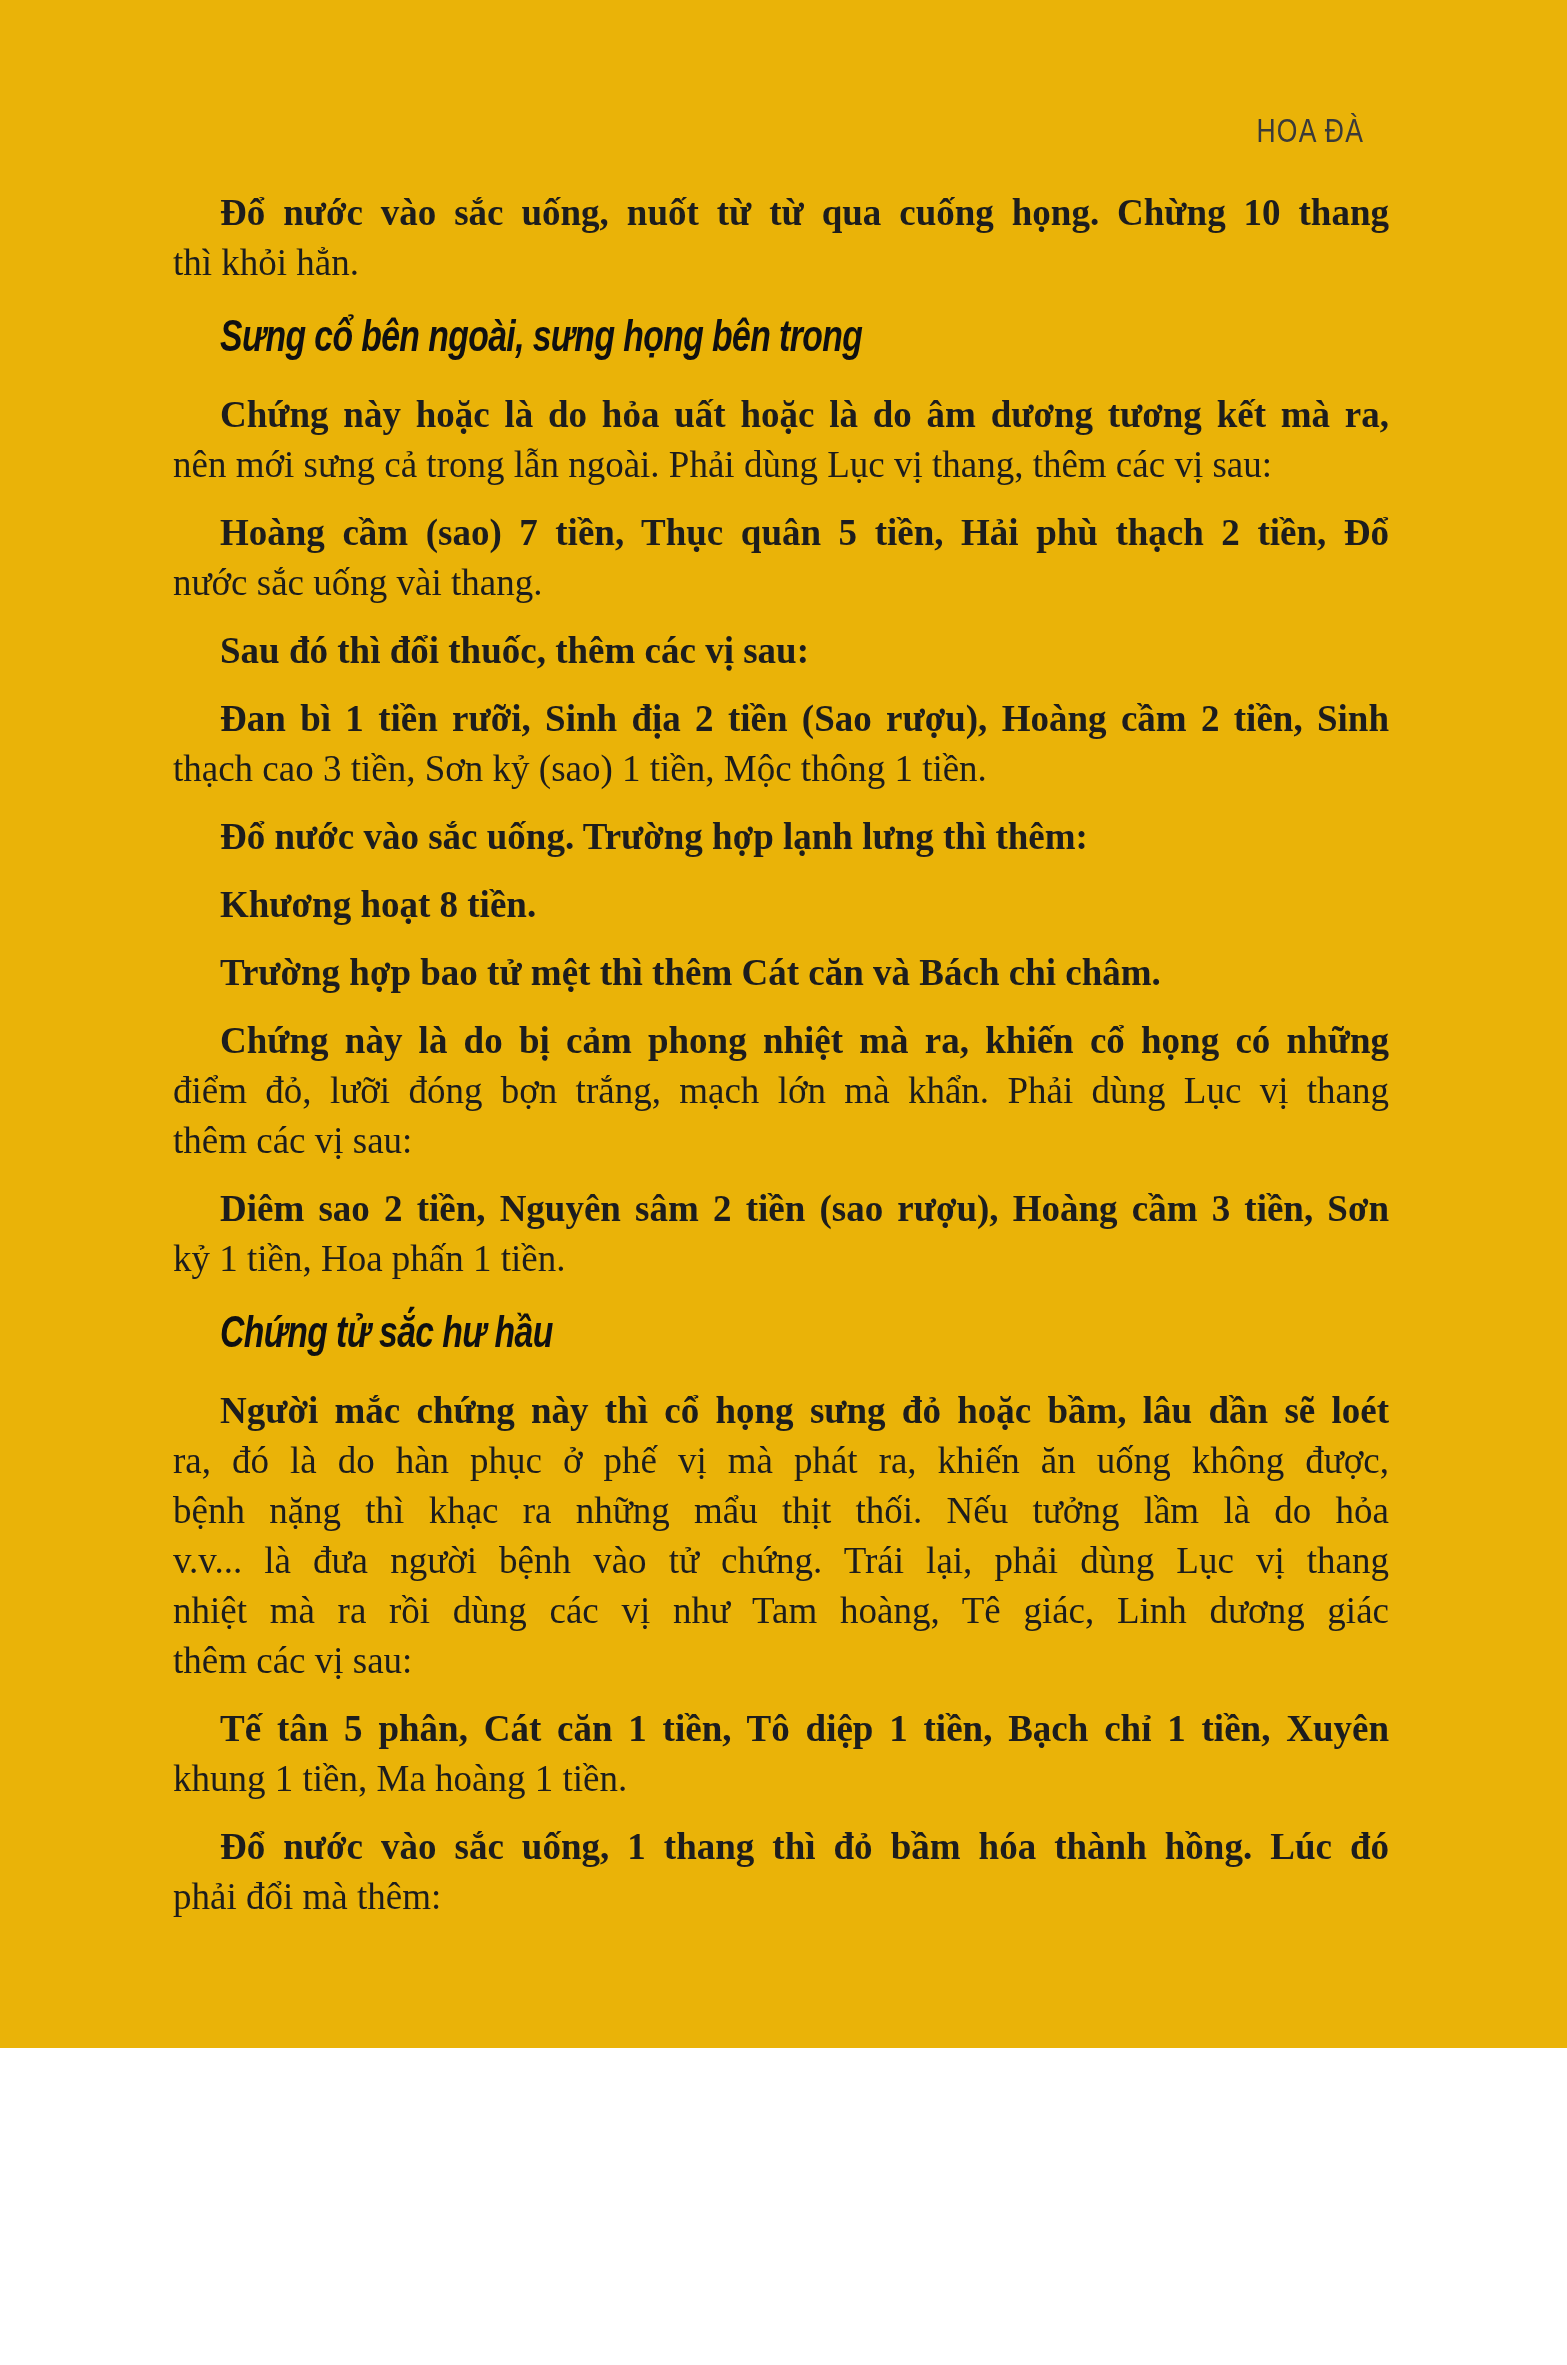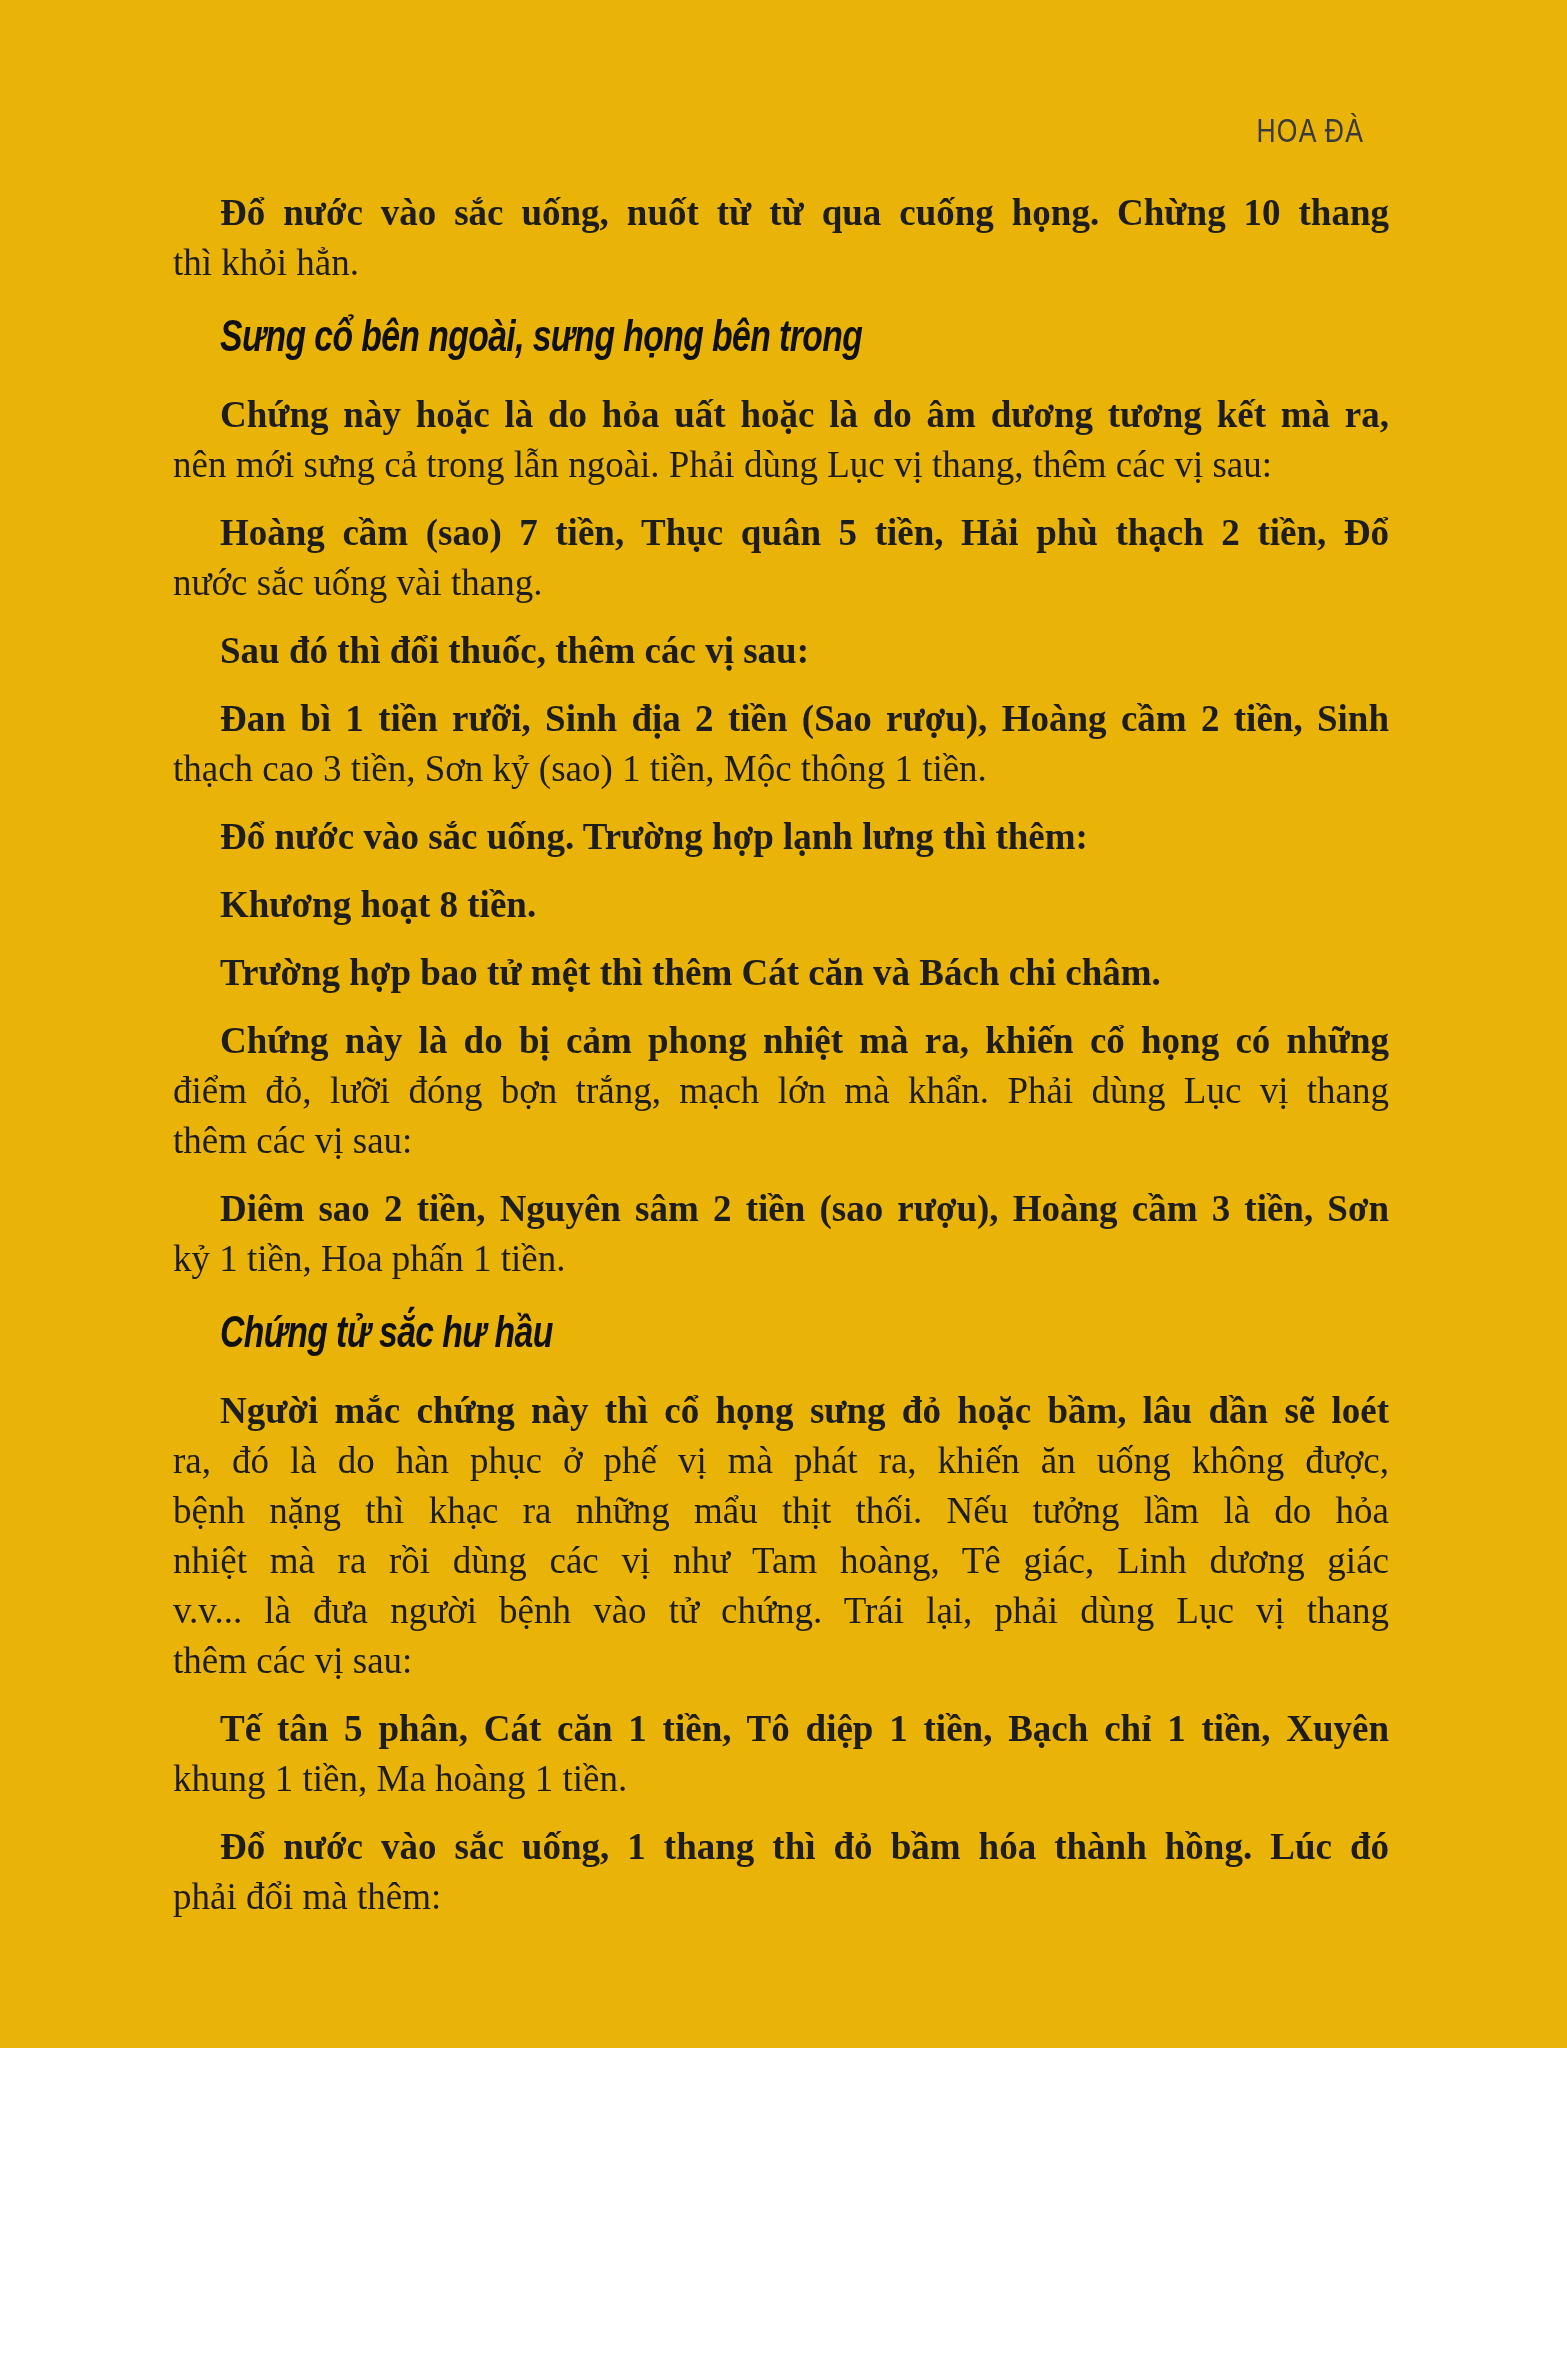--- a/index.html
+++ b/index.html
@@ -155,22 +155,22 @@
 
 
     <div class="heading">
       <span class="squeeze">Chứng tử sắc hư hầu</span>
     </div>
 
     <div class="para">
       <div class="bl jl ind">Người mắc chứng này thì cổ họng sưng đỏ hoặc bầm, lâu dần sẽ loét</div>
       <div class="bl jl">ra, đó là do hàn phục ở phế vị mà phát ra, khiến ăn uống không được,</div>
       <div class="bl jl">bệnh nặng thì khạc ra những mẩu thịt thối. Nếu tưởng lầm là do hỏa</div>
+      <div class="bl jl">v.v... là đưa người bệnh vào tử chứng. Trái lại, phải dùng Lục vị thang</div>
       <div class="bl jl">nhiệt mà ra rồi dùng các vị như Tam hoàng, Tê giác, Linh dương giác</div>
-      <div class="bl jl">v.v... là đưa người bệnh vào tử chứng. Trái lại, phải dùng Lục vị thang</div>
       <div class="bl ll">thêm các vị sau:</div>
     </div>
 
     <div class="para">
       <div class="bl jl ind">Tế tân 5 phân, Cát căn 1 tiền, Tô diệp 1 tiền, Bạch chỉ 1 tiền, Xuyên</div>
       <div class="bl ll">khung 1 tiền, Ma hoàng 1 tiền.</div>
     </div>
 
     <div class="para">
       <div class="bl jl ind">Đổ nước vào sắc uống, 1 thang thì đỏ bầm hóa thành hồng. Lúc đó</div>

